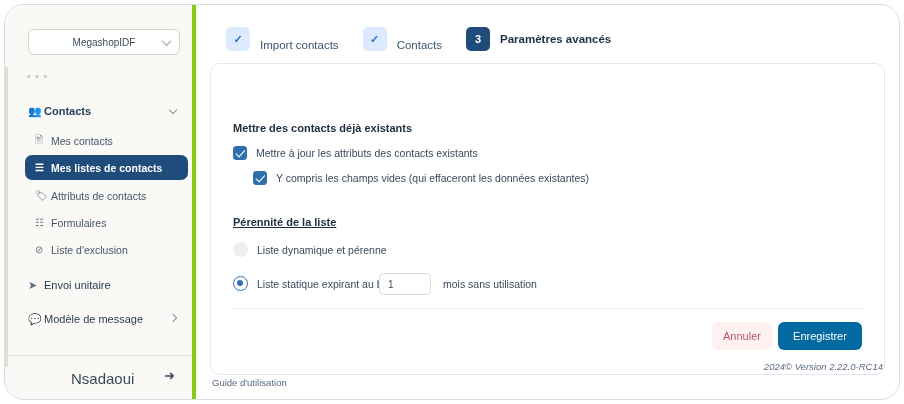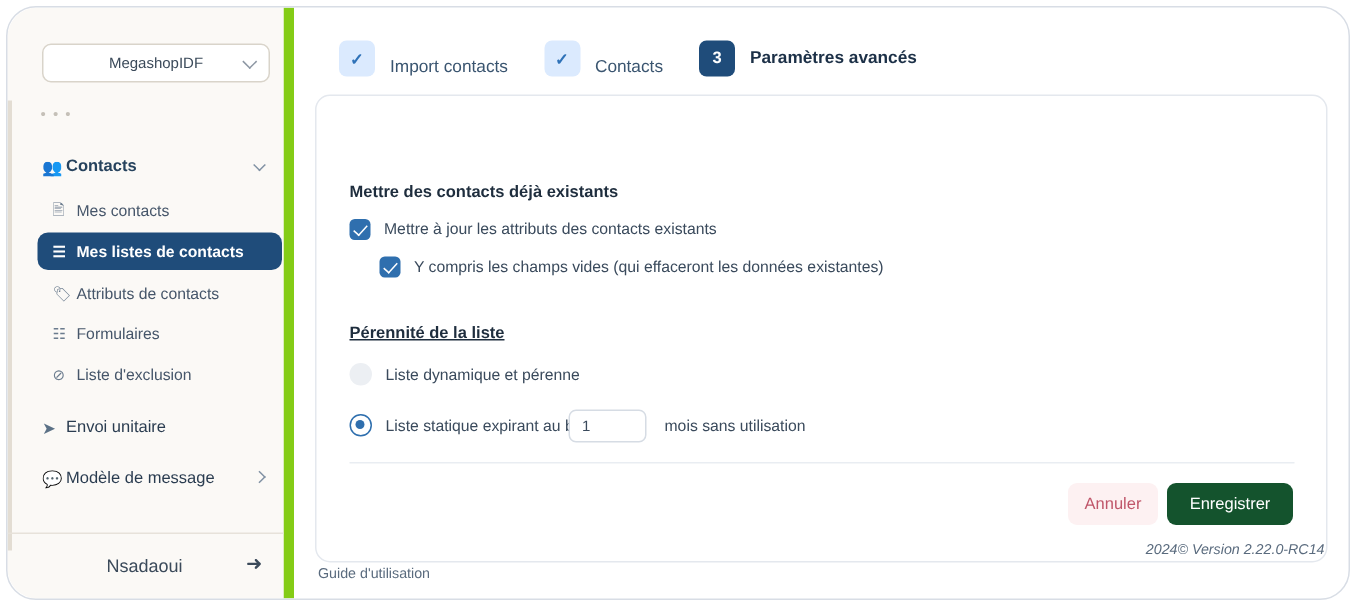--- a/index.html
+++ b/index.html
@@ -26,21 +26,21 @@
     pointer-events: none;
     z-index: 50;
   }
 
   
   .sidebar {
     position: absolute;
     left: 5px; top: 5px;
     width: 191px; height: 394px;
     background: #fbf9f6;
-    border-right: 7px solid #84cc16;
+    border-right: 4px solid #84cc16;
     border-radius: 20px 0 0 20px;
     overflow: hidden;
     text-decoration: underline;
   }
   .org-select {
     position: absolute;
     left: 23px; top: 24px;
     width: 152px; height: 26px;
     background: #ffffff;
     border: 1px solid #d9d4ca;
@@ -121,21 +121,21 @@
 
   .sidebar-footer {
     position: absolute;
     left: 0; bottom: 0;
     width: 191px; height: 44px;
     border-top: 1px solid #e7e2da;
   }
   .sidebar-user {
     position: absolute;
     left: 23px; top: 14px;
-    font-size: 12px;
+    font-size: 15px;
     color: #3b4a5a;
     padding-left: 43px;
   }
   .logout-icon {
     position: absolute;
     right: 18px; top: 13px;
     width: 14px; height: 14px;
     color: #3b4a5a;
     font-size: 13px;
     line-height: 14px;
@@ -296,21 +296,21 @@
   }
   .btn-cancel {
     right: 112px; top: 258px;
     width: 60px;
     background: #fdf1f2;
     color: #c0566a;
   }
   .btn-save {
     right: 22px; top: 258px;
     width: 84px;
-    background: #14532d;
+    background: #0369a1;
     color: #ffffff;
   }
 
   
   .footer-link {
     position: absolute;
     left: 16px; bottom: 11px;
     font-size: 9.5px;
     color: #5a6b7e;
   }

